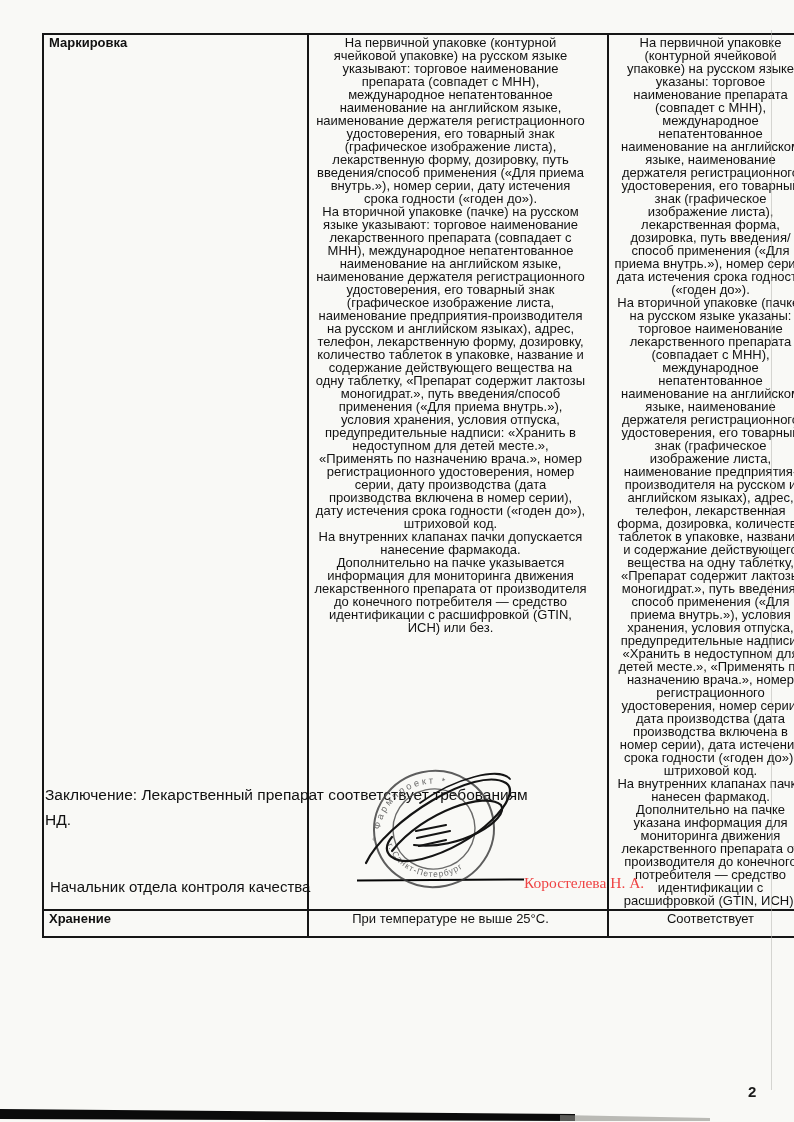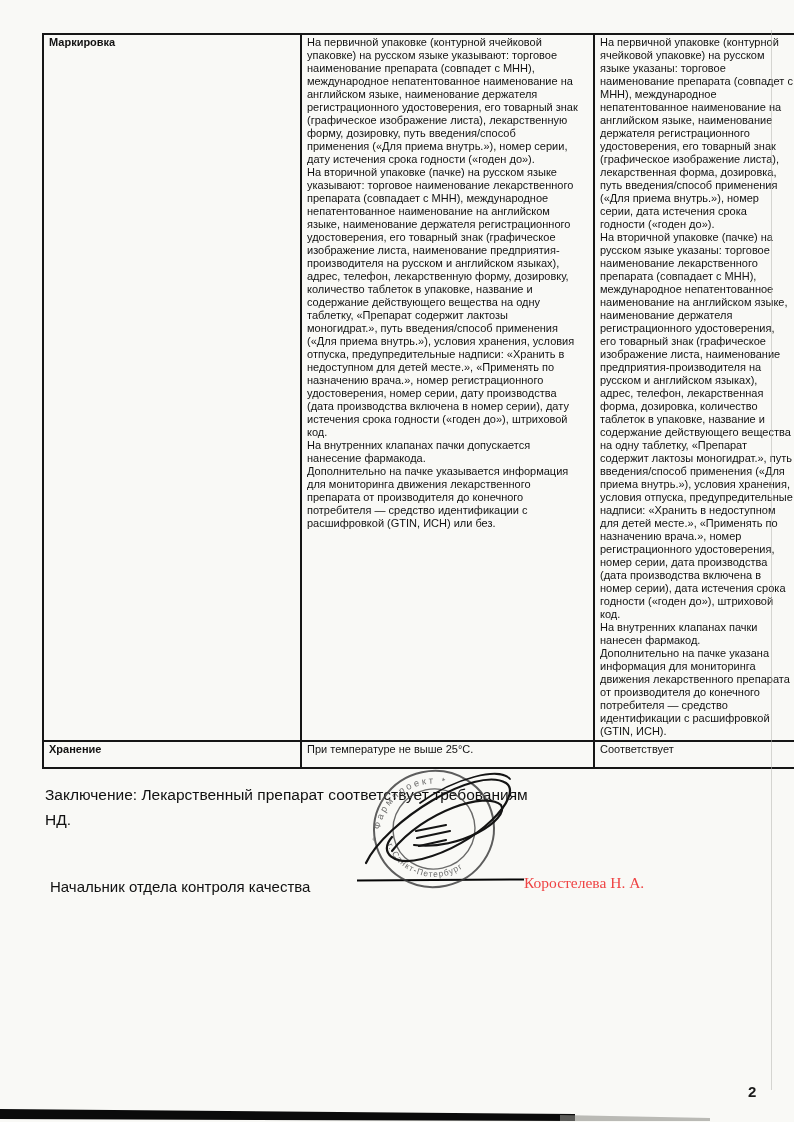--- a/index.html
+++ b/index.html
@@ -8,25 +8,25 @@
     background:#f9f9f6;overflow:hidden;
     font-family:"Liberation Sans",sans-serif;color:#121212;
   }
   
   table.qc{
     position:absolute;left:42px;top:33px;width:704px;
     border-collapse:collapse;table-layout:fixed;
   }
   table.qc td{
     border:2px solid #161616;vertical-align:top;
-    padding:1px 13px 2px 5px;
-    font-size:11px;line-height:13px;
+    padding:1px 20px 2px 5px;
+    font-size:13px;line-height:13px;
   }
   td.lbl{font-weight:bold;font-size:11.5px;}
-  .cell-text{white-space:pre-line;}
+  .cell-text{white-space:pre-line;text-align:center;}
   td.c1{width:238px;}
   td.c2{width:273px;}
   td.c3{width:193px;}
   tr.r-small td{height:22px;}
   
   .conclusion{
     position:absolute;left:45px;top:782px;width:500px;
     font-size:15.5px;line-height:25px;color:#101010;
   }
   .signer-title{

